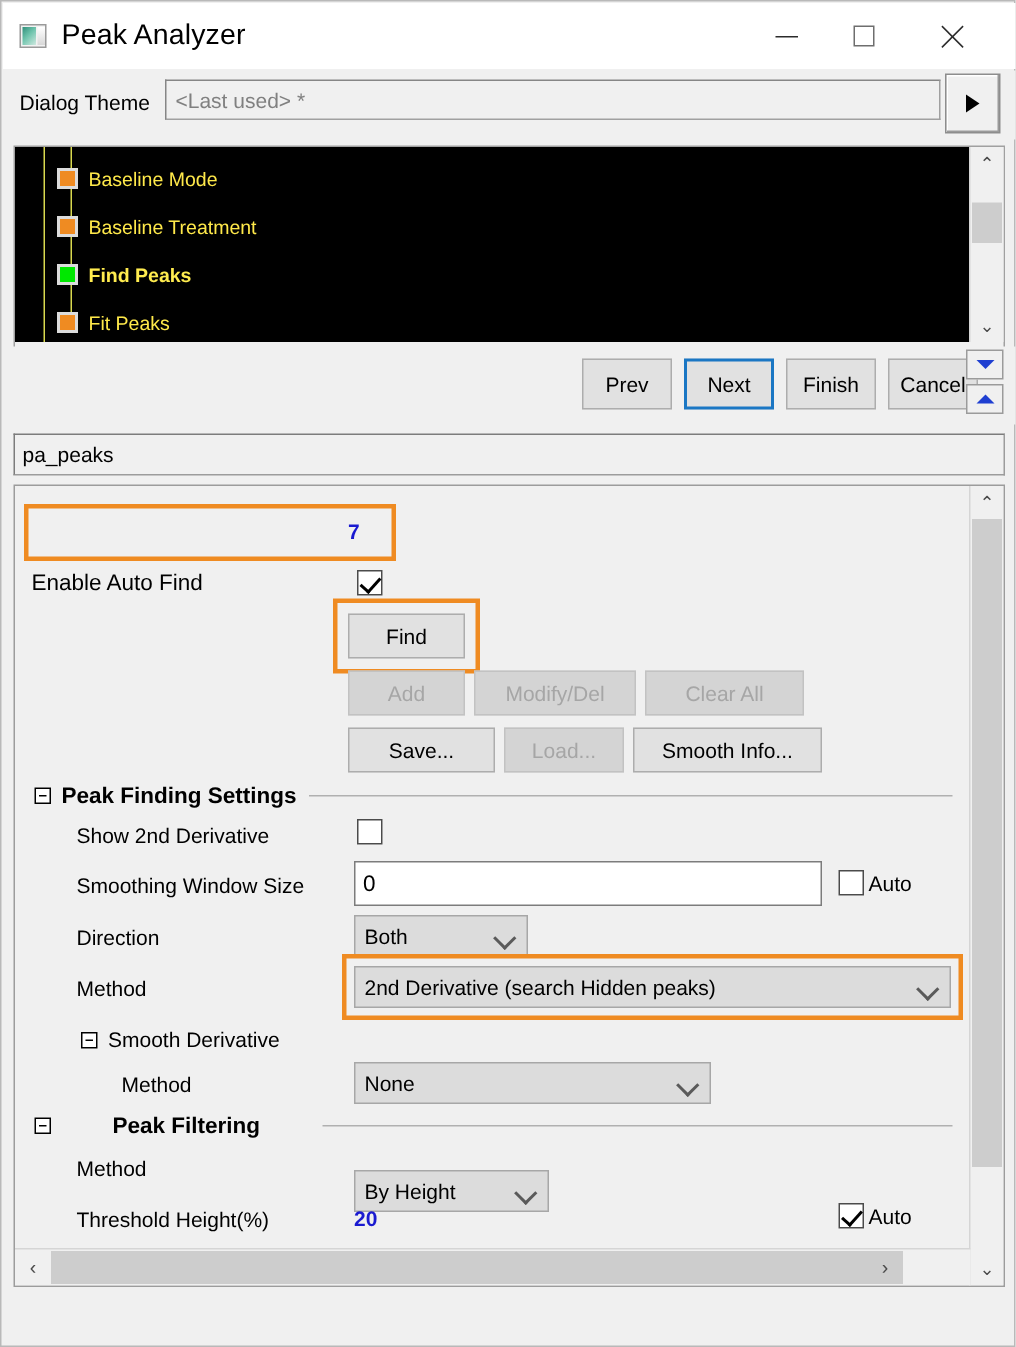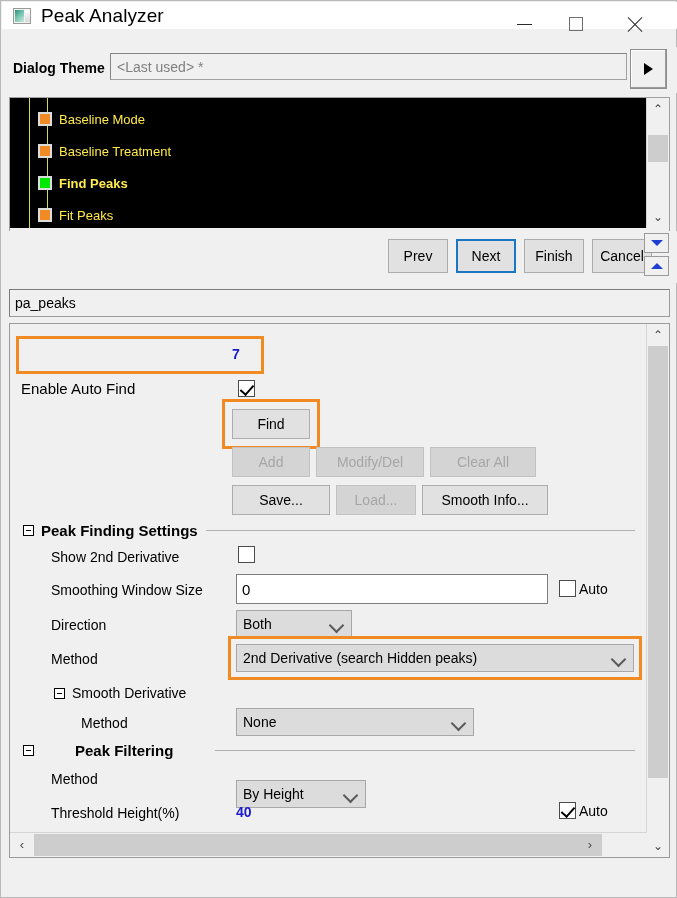--- a/index.html
+++ b/index.html
@@ -25,21 +25,21 @@
     box-sizing: border-box;
     border: 1px solid #b9b9b9;
     background: #f0f0f0;
   }
 
   
   #titlebar {
     position: absolute;
     left: 1px; top: 1px;
     width: 675px;
-    height: 27px;
+    height: 44px;
     background: #ffffff;
     display: flex;
     align-items: center;
   }
   #app-icon {
     width: 18px; height: 16px;
     margin-left: 11px;
     box-sizing: border-box;
     border: 1px solid #9a9a9a;
     background: #f2f2f2;
@@ -94,21 +94,21 @@
 
   
   #theme-row {
     position: absolute;
     left: 1px; top: 46px;
     width: 675px; height: 46px;
     background: #f0f0f0;
   }
   #theme-label {
     position: absolute; left: 11px; top: 13px;
-    font-size: 14px; color: #000; font-weight: bold;
+    font-size: 14px; color: #000;
   }
   #theme-input {
     position: absolute;
     left: 108px; top: 6px;
     width: 517px; height: 27px;
     box-sizing: border-box;
     background: #f0f0f0;
     border: 1px solid #a0a0a0;
     border-top-color: #868686;
     border-left-color: #868686;
@@ -608,21 +608,21 @@
         <div class="rule" style="flex:1 1 auto;"></div>
       </div>
 
       <div class="row-label" style="left:41px; top:447px;">Method</div>
       <div class="combo" style="left:226px; top:440px; width:130px;margin-top:16px;">
         <span>By Height</span>
         <i class="chev"></i>
       </div>
 
       <div class="row-label" style="left:41px; top:481px;">Threshold Height(%)</div>
-      <div class="value-blue" style="left:226px; top:480px;">40</div>
+      <div class="value-blue" style="left:226px; top:480px;">20</div>
       <div class="cbx checked" style="left:549px; top:478px;"></div>
       <div class="cbx-text" style="left:569px; top:479px;">Auto</div>
 
       <div class="grp" style="left:13px; top:512px; width:612px;">
         <div class="boxicon plus"></div>
         <span>Labels and Markers</span>
         <div class="rule" style="flex:1 1 auto;"></div>
       </div>
     </div>
 

